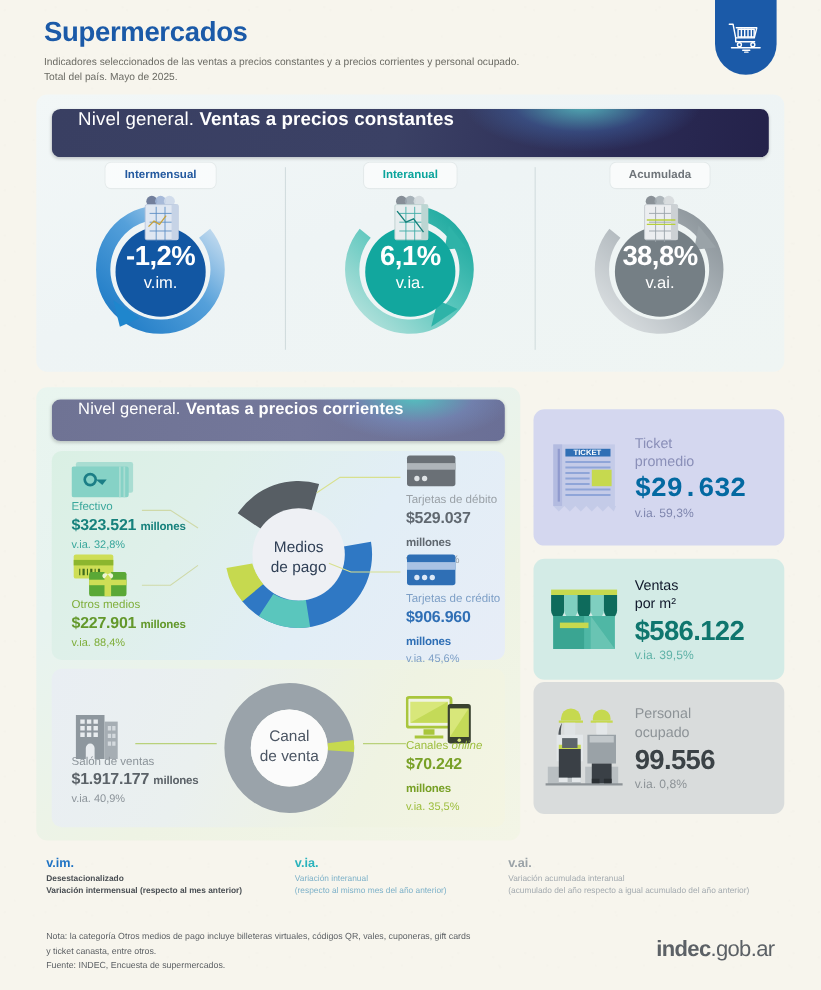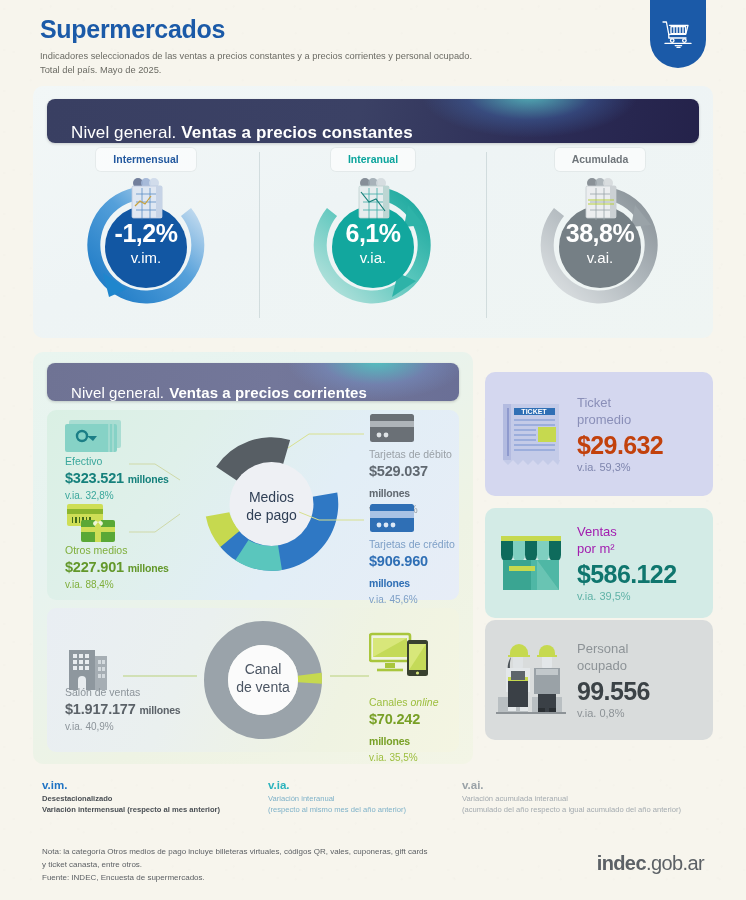--- a/index.html
+++ b/index.html
@@ -38,21 +38,21 @@
   }
 
   
   .panel-const {
     position: absolute; left: 33px; top: 86px; width: 680px; height: 252px;
     background: linear-gradient(160deg, #f2f7f7 0%, #eef4f5 45%, #eff5f3 100%);
     border-radius: 10px;
   }
   .bar {
     position: absolute; left: 14px; top: 13px; right: 14px; height: 44px;
-    border-radius: 8px; display: flex; align-items: flex-end; padding-left: 24px;
+    border-radius: 8px; display: flex; align-items: flex-start; padding-left: 24px;
     color: #fff; font-size: 17px; letter-spacing: .1px;
     box-shadow: 0 1px 3px rgba(0,0,0,.18);
   }
   .bar.navy {
     background:
       radial-gradient(ellipse 150px 60px at 74% -10%, rgba(90,200,200,.85) 0%, rgba(70,120,190,.35) 42%, rgba(0,0,0,0) 72%),
       linear-gradient(100deg, #393f62 0%, #3b4165 48%, #2b2b55 78%, #24224a 100%);
   }
   .bar.slate {
     background:
@@ -129,23 +129,23 @@
   .rcard {
     position: absolute; left: 485px; width: 228px; border-radius: 10px;
     display: flex; align-items: center;
   }
   .rcard .ricon { width: 92px; display:flex; justify-content:center; }
   .rcard .rtxt { flex: 1; }
   .rcard .rt { font-size: 13px; line-height: 1.3; }
   .rcard .rn { font-size: 25px; font-weight: bold; line-height: 1.15; letter-spacing: -.6px; margin-top: 2px;}
   .rcard .rv { font-size: 11px; margin-top: 2px; }
   .rc-ticket { top: 372px; height: 124px; background: #d4d7ef; }
-  .rc-ticket .rt { color: #8a8fb8; } .rc-ticket .rn { color: #c2410c; } .rc-ticket .rv { color: #7f86ae; }
+  .rc-ticket .rt { color: #8a8fb8; } .rc-ticket .rn { color: #0369a1; font-family: Liberation Mono, monospace; } .rc-ticket .rv { color: #7f86ae; }
   .rc-m2 { top: 508px; height: 110px; background: #d3ebe6; }
-  .rc-m2 .rt { color: #a21caf; } .rc-m2 .rn { color: #0f766e; } .rc-m2 .rv { color: #5fb2a7; }
+  .rc-m2 .rt { color: #0f172a; } .rc-m2 .rn { color: #0f766e; } .rc-m2 .rv { color: #5fb2a7; }
   .rc-pers { top: 620px; height: 120px; background: #d9dcdc; }
   .rc-pers .rt { color: #8d9397; } .rc-pers .rn { color: #3b4246; } .rc-pers .rv { color: #8d9397; }
 
   
   .legend { position: absolute; top: 779px; height: 46px; }
   .lg1 { left: 42px; } .lg2 { left: 268px; } .lg3 { left: 462px; }
   .legend .k { font-size: 11.5px; font-weight: bold; margin-bottom: 2px; }
   .legend .d { font-size: 7.6px; line-height: 1.5; }
   .lg1 .k { color: #1f73c4; } .lg1 .d { color: #4a4f54; font-weight: bold; }
   .lg2 .k { color: #2bb3bd; } .lg2 .d { color: #7fb2c9; }
@@ -443,21 +443,21 @@
         <path d="M4 6h34v19H4z" fill="#d8e77a"></path>
         <path d="M38 6L4 25h34z" fill="#c4da58"></path>
         <path d="M16 31h10v5H16z" fill="#a9c63c"></path>
         <path d="M8 38h26" stroke="#a9c63c" stroke-width="2.6"></path>
         <rect x="38" y="8" width="21" height="36" rx="2.5" fill="#39412f"></rect>
         <rect x="40" y="12" width="17" height="26" fill="#d8e77a"></rect>
         <path d="M57 12L40 38h17z" fill="#c4da58"></path>
         <circle cx="48.5" cy="41" r="1.6" fill="#d8e77a"></circle>
       </svg>
     </div>
-    <div class="lbl c-lime" style="left:322px;top:88px;">
+    <div class="lbl c-lime" style="left:322px;top:64px;">
       <div class="t"><span>Canales</span>
         <em>online</em></div>
       <div class="m"><span>$70.242</span>
         <span class="u">millones</span></div>
       <div class="v">v.ia. 35,5%</div>
     </div>
   </div>
 </div>
 
 <div class="rcard rc-ticket">

